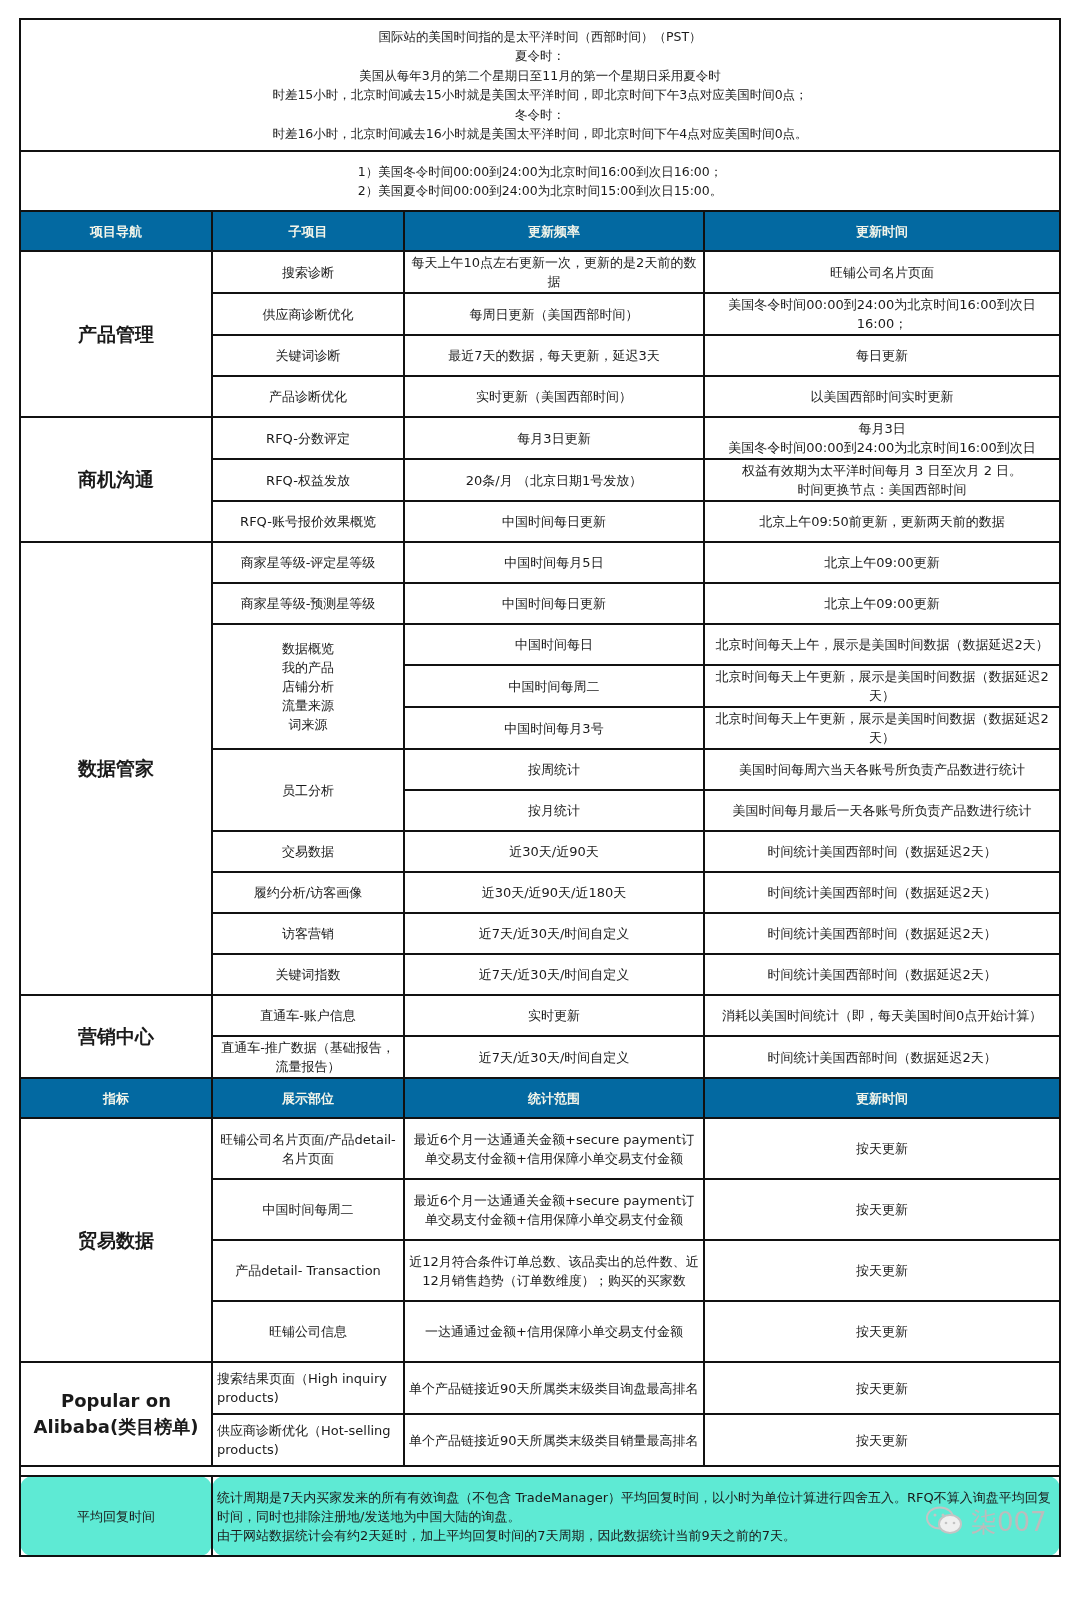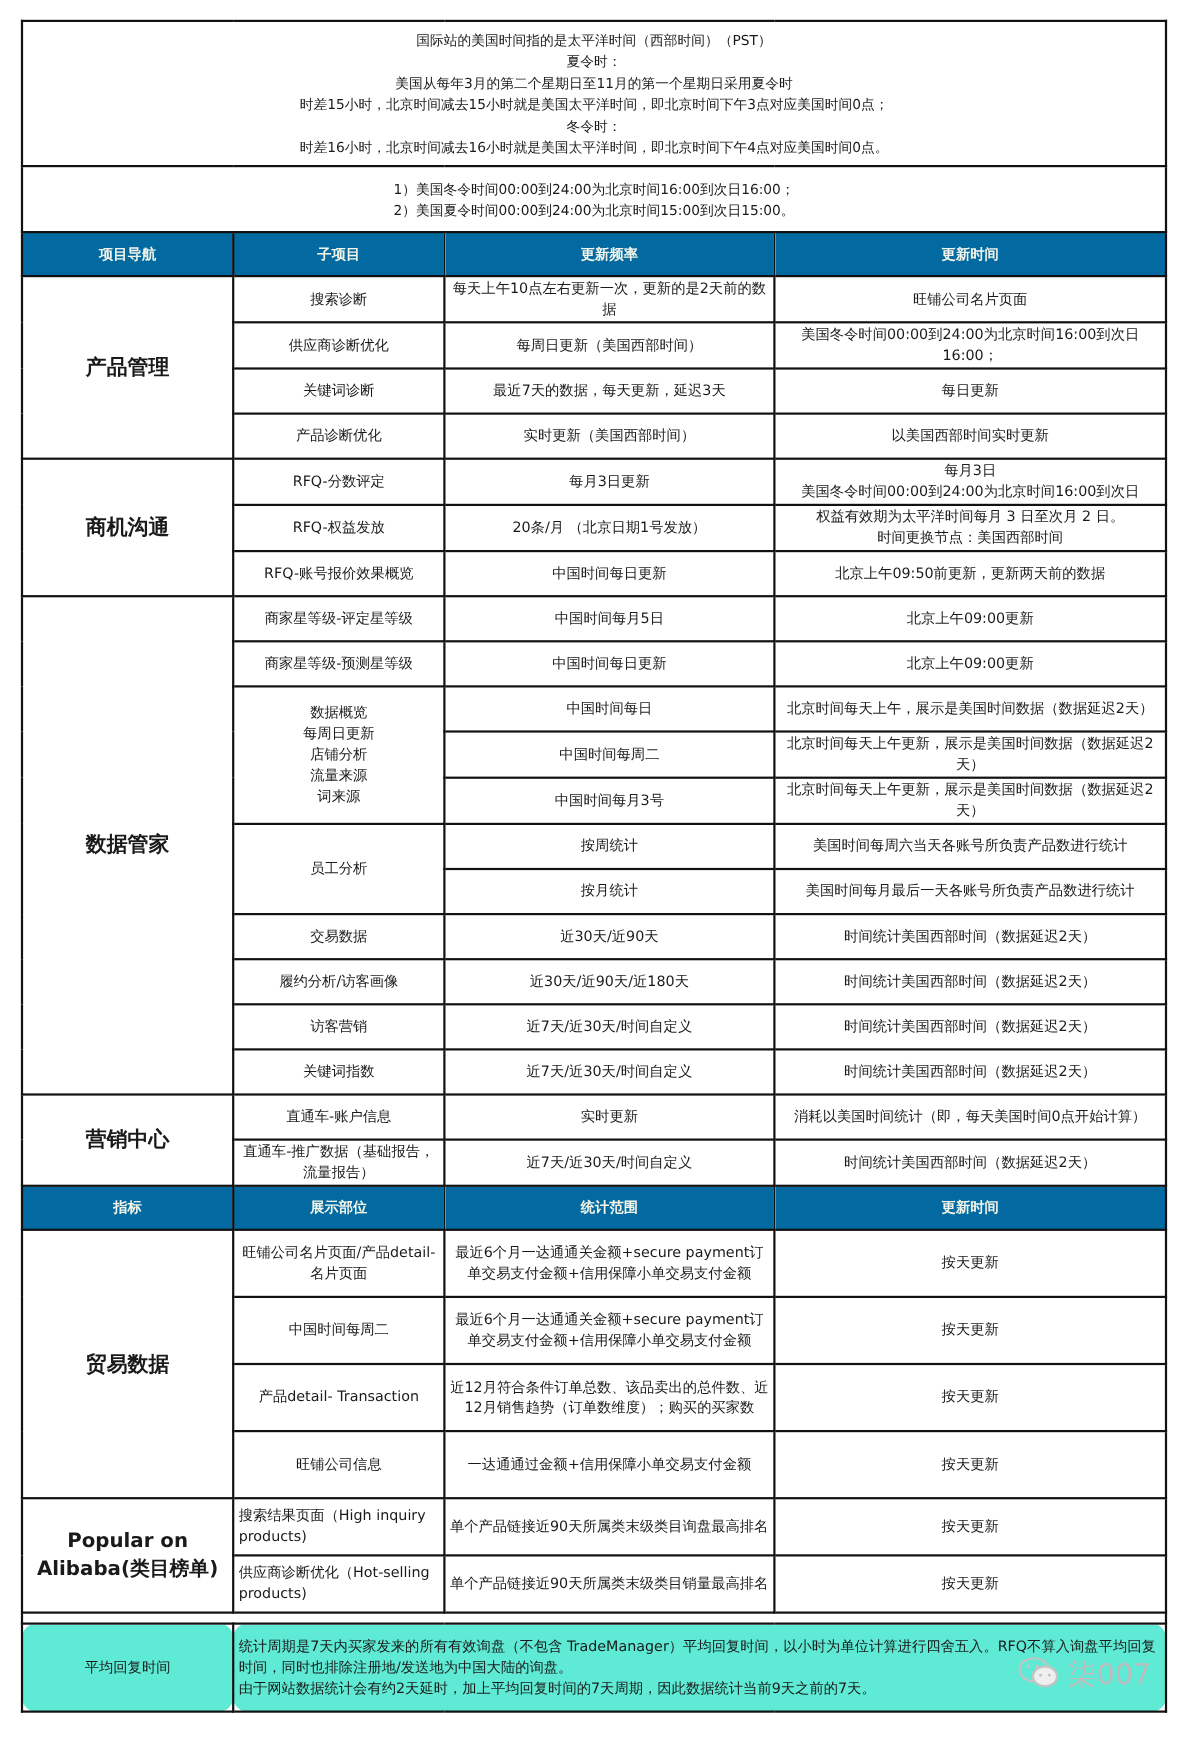--- a/index.html
+++ b/index.html
@@ -114,21 +114,21 @@
       <td>北京上午09:00更新</td>
     </tr>
     <tr style="height:41px">
       <td>商家星等级-预测星等级</td>
       <td>中国时间每日更新</td>
       <td>北京上午09:00更新</td>
     </tr>
     <tr style="height:41px">
       <td rowspan="3" class="multiline">
         <span>数据概览</span>
-        <span>每周日更新</span>
+        <span>我的产品</span>
         <span>店铺分析</span>
         <span>流量来源</span>
         <span>词来源</span>
       </td>
       <td>中国时间每日</td>
       <td>北京时间每天上午，展示是美国时间数据（数据延迟2天）</td>
     </tr>
     <tr style="height:41px">
       <td>中国时间每周二</td>
       <td>北京时间每天上午更新，展示是美国时间数据（数据延迟2天）</td>

